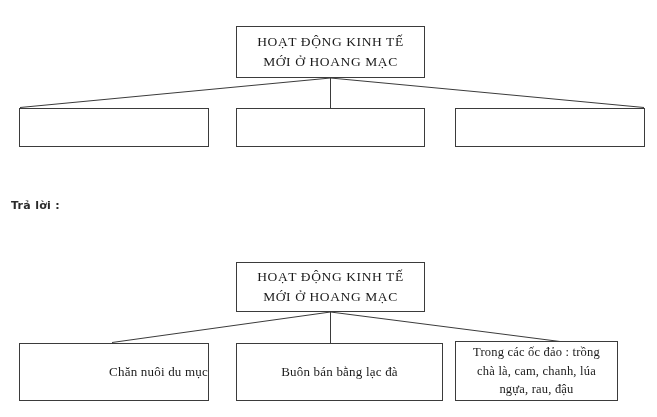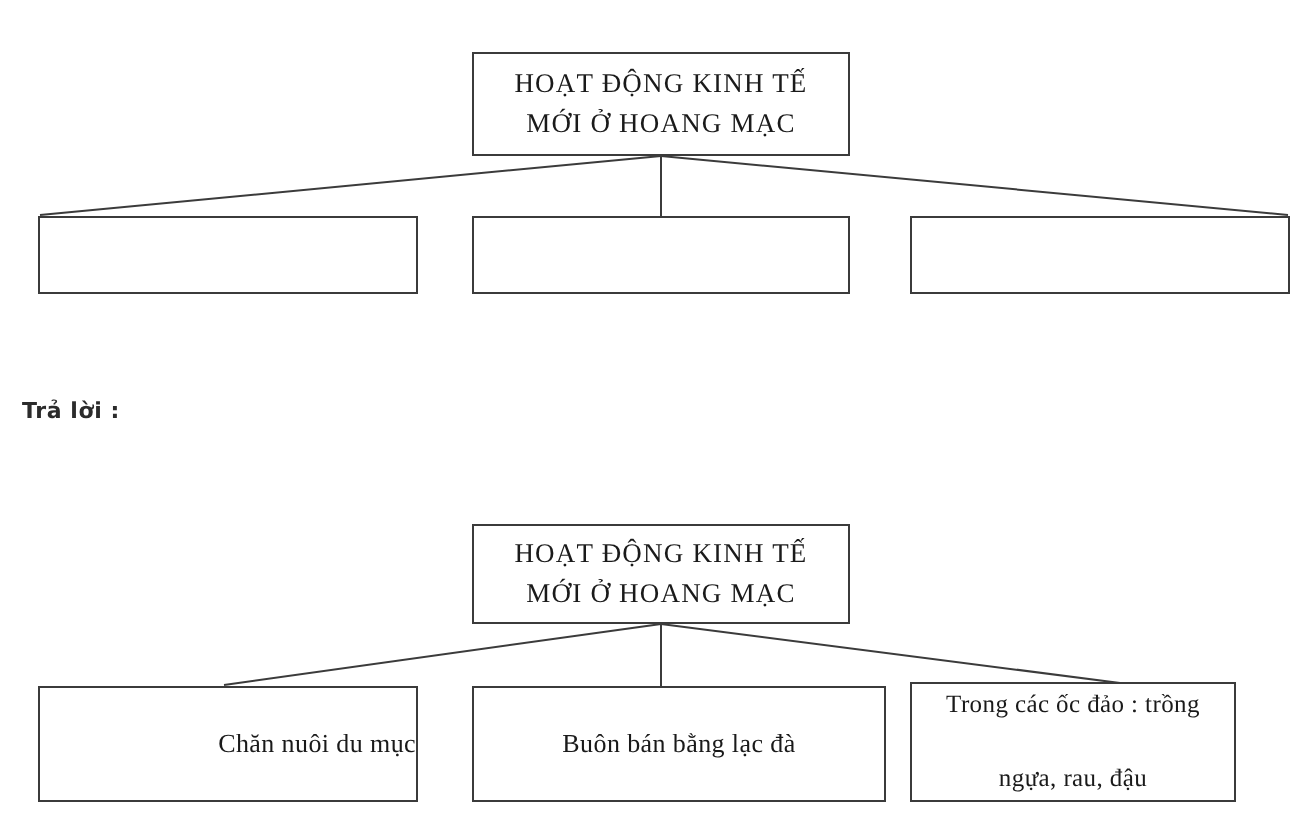--- a/index.html
+++ b/index.html
@@ -193,18 +193,18 @@
 
   <div class="box" id="a-child-2">
     <span class="txt">
       <span>Buôn bán bằng lạc đà</span>
     </span>
   </div>
 
   <div class="box" id="a-child-3">
     <span class="txt">
       <span>Trong các ốc đảo : trồng</span><br>
-      <br>
+      <span>chà là, cam, chanh, lúa</span><br>
       <span>ngựa, rau, đậu</span>
     </span>
   </div>
 
 </div>
 
 </body></html>

